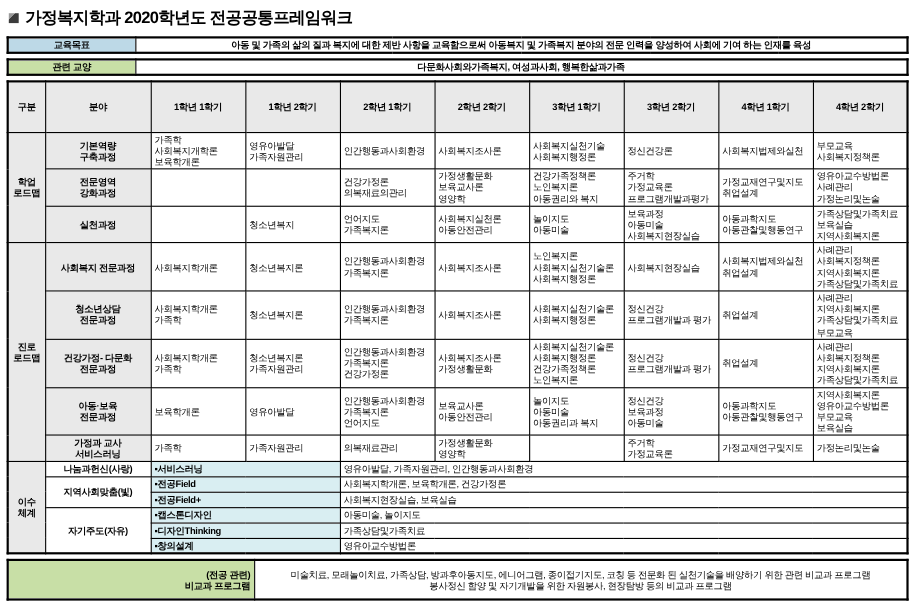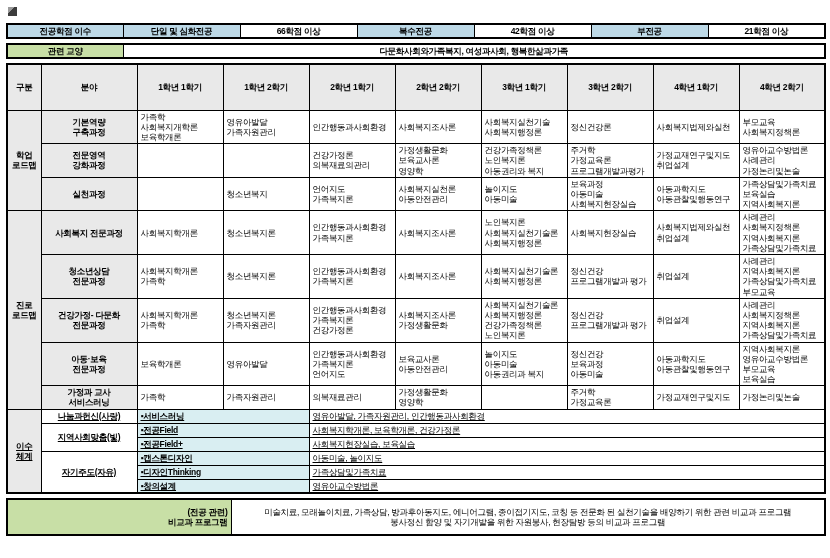--- a/index.html
+++ b/index.html
@@ -37,51 +37,47 @@
   .group-cell, .field-cell {
     background:var(--gray); font-weight:bold; text-align:center; white-space:pre-line;margin-top:48px;
   }
   .course-cell {
     background:#fff; text-align:left; white-space:pre-line; word-break:break-all;
     padding:2px 3px 2px 4px;
   }
   .track-cell { background:#fff; font-weight:bold; text-align:center; white-space:pre-line; }
   .program-cell { background:var(--cyan); font-weight:bold; text-align:left; padding-left:5px;margin-left:16px; }
   .program-courses { background:#fff; text-align:left; padding-left:5px; }
-  #curriculum tr.prow td { padding-top:1px; padding-bottom:1px; height:14px;text-decoration:underline; }
+  #curriculum tr.prow td { padding-top:1px; padding-bottom:1px; height:14px; }
 
   #extra .content { text-align:center; white-space:pre-line; padding:3px 5px; }
   #extra td { height:36px; }
 </style>
 </head>
 <body>
 
 <div class="title-row">
   <span class="bullet"></span>
+  <h1>가정복지학과 2020학년도 전공공통프레임워크</h1>
 </div>
 
 <table class="t" id="goal">
   <colgroup>
     <col style="width:116px">
       <col style="width:117px">
       <col style="width:117px">
     <col style="width:117px">
       <col style="width:117px">
       <col style="width:117px">
       <col style="width:117px">
   </colgroup>
   <tbody>
-  <tr>
-    <td class="lbl blue">전공학점 이수</td>
-    <td class="lbl blue">단일 및 심화전공</td>
-    <td class="bold center">66학점 이상</td>
-    <td class="lbl blue">복수전공</td>
-    <td class="bold center">42학점 이상</td>
-    <td class="lbl blue">부전공</td>
-    <td class="bold center">21학점 이상</td>
+      <tr>
+    <td class="lbl blue">교육목표</td>
+    <td class="bold center" colspan="6">아동 및 가족의 삶의 질과 복지에 대한 제반 사항을 교육함으로써 아동복지 및 가족복지 분야의 전문 인력을 양성하여 사회에 기여 하는 인재를 육성</td>
   </tr>
 </tbody>
   </table>
 
 <table class="t" id="liberal">
   <colgroup>
       <col style="width:116px">
       <col style="width:702px">
     </colgroup>
   <tbody>

